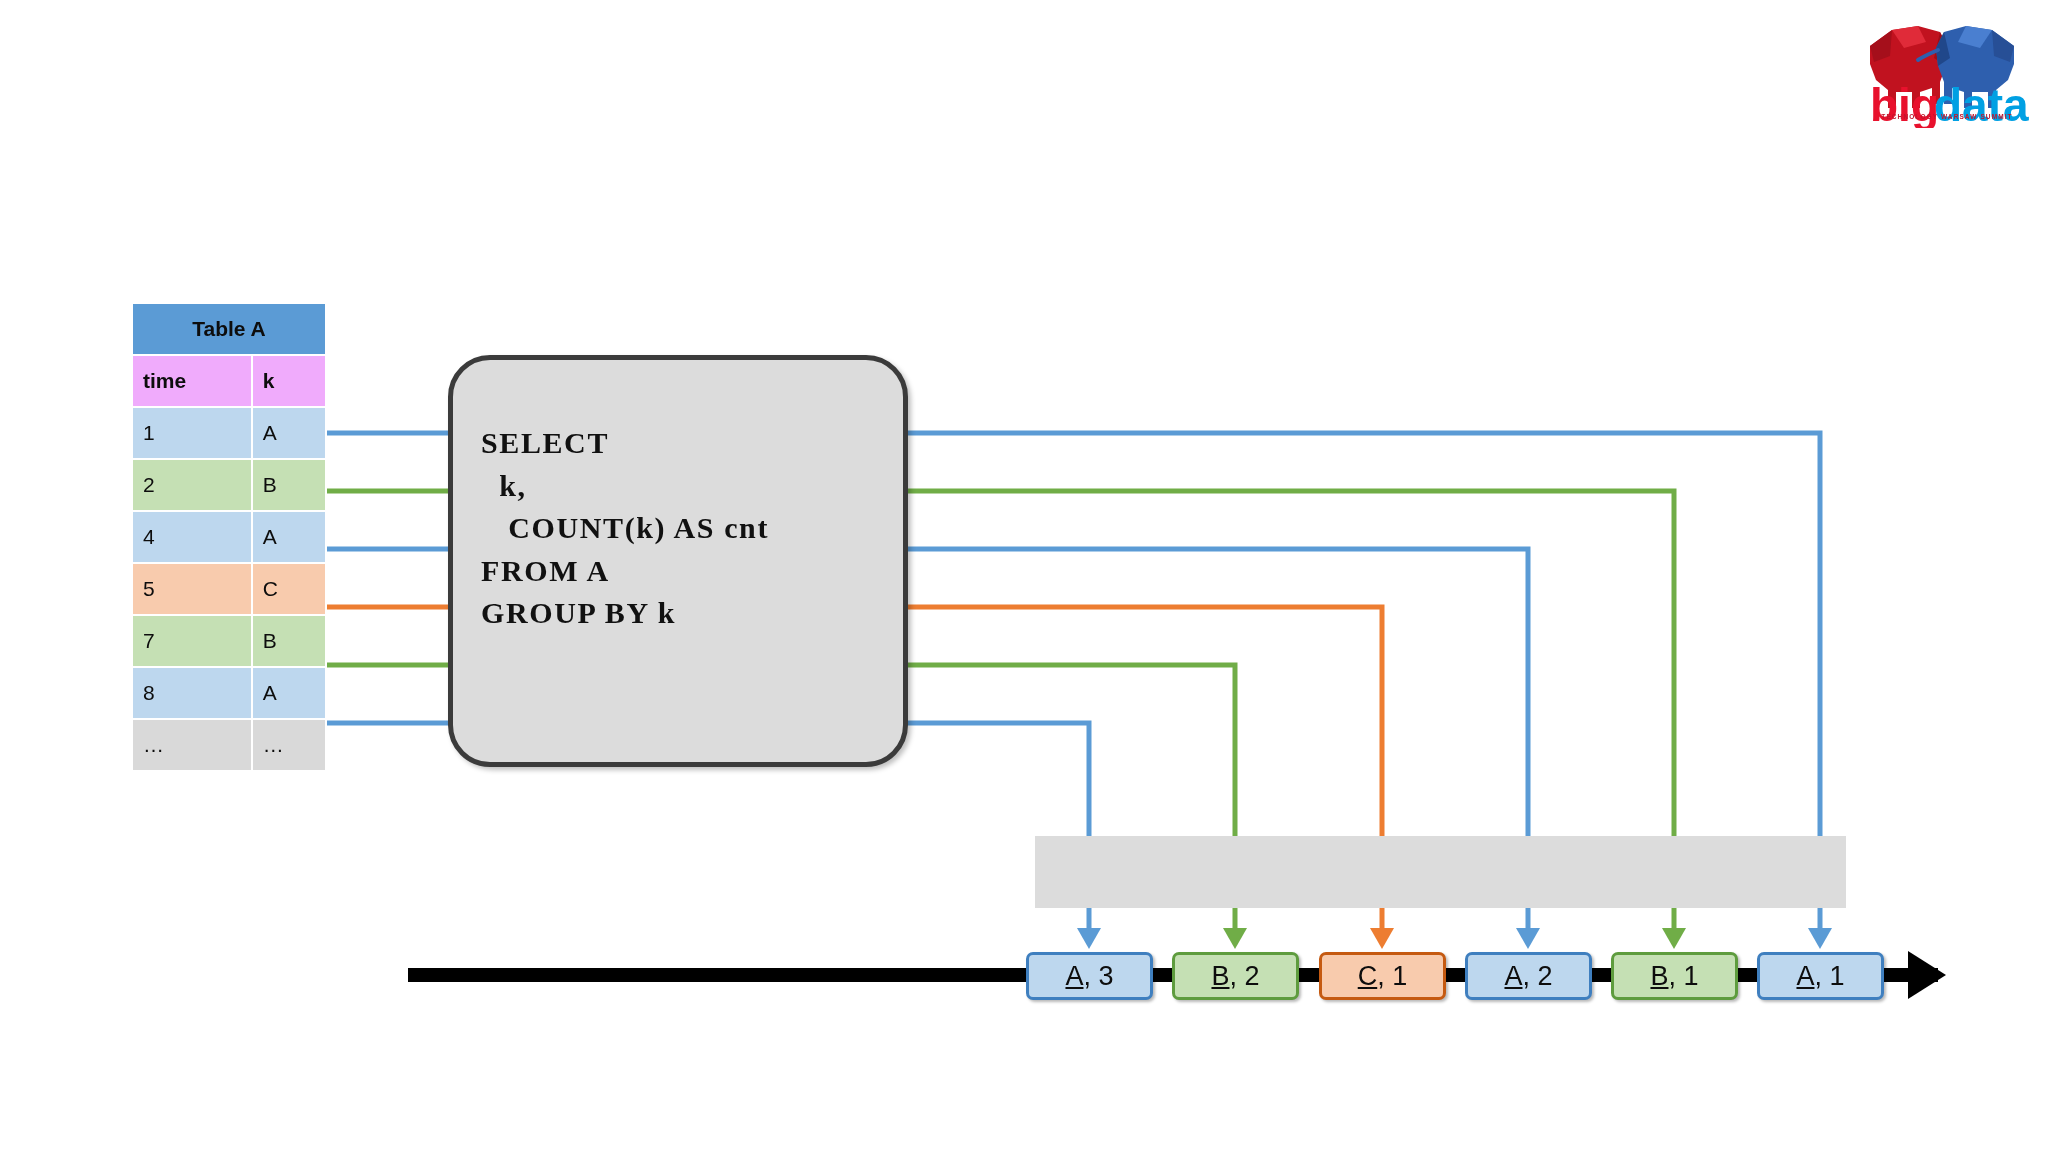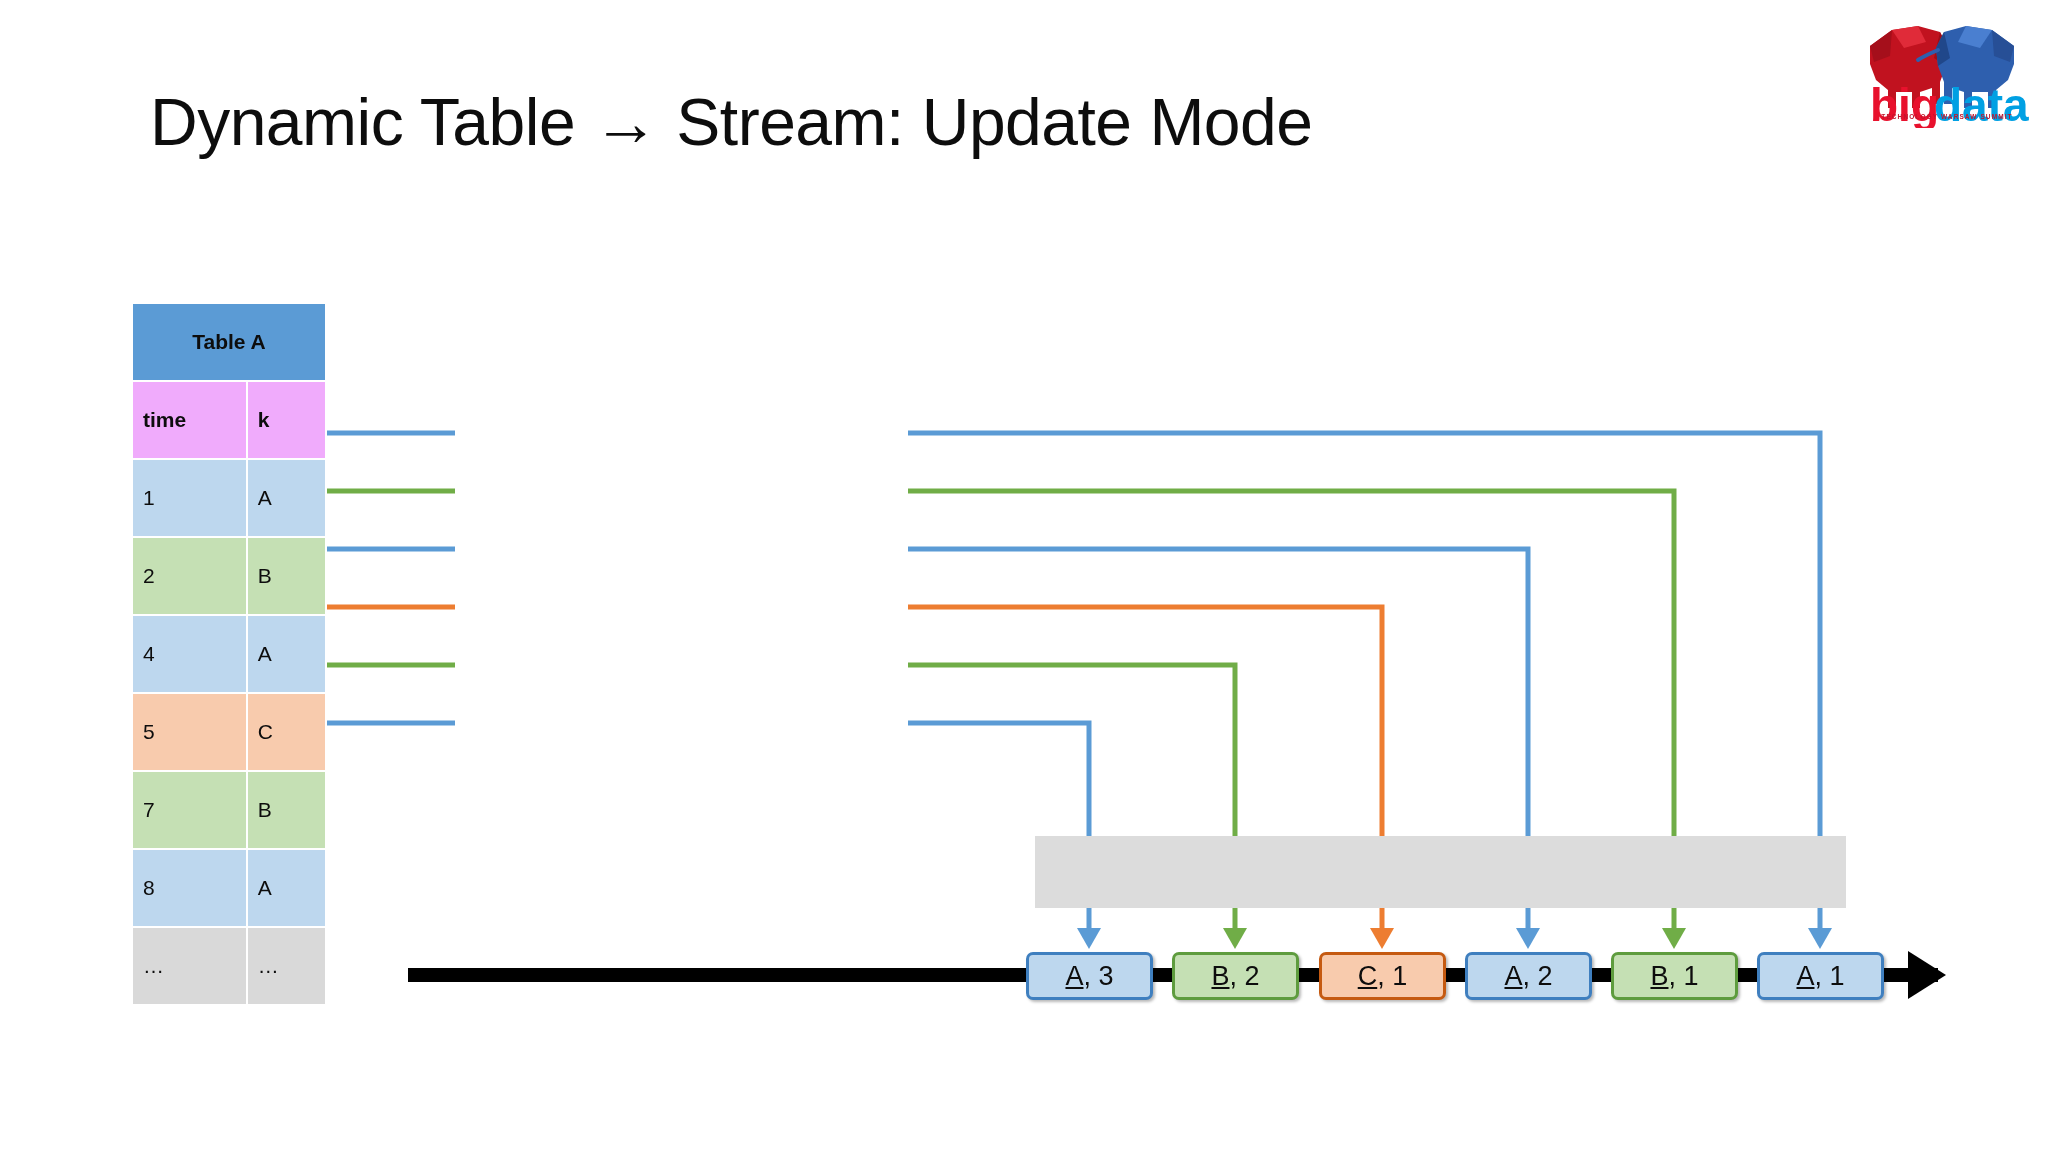--- a/index.html
+++ b/index.html
@@ -52,21 +52,21 @@
   
   #table-a {
     position: absolute;
     left: 131px;
     top: 302px;
     width: 196px;
     border-collapse: separate;
     border-spacing: 2px;
   }
   #table-a td {
-    padding: 17px;
+    padding: 4px;
     height: 42px;
     font-size: 21px;
     color: #0d0d0d;
     vertical-align: middle;
   }
   .ta-title {
     background: #5b9bd5;
     color: #ffffff;
     font-weight: bold;
     text-align: center;
@@ -224,21 +224,20 @@
       <path d="M144 22 L118 18 L110 34 L132 40 Z" fill="#4a7fd0"></path>
       <path d="M96 24 L88 40 L90 58 L102 50 Z" fill="#20478a"></path>
       <path d="M166 38 L144 22 L146 48 L162 54 Z" fill="#274f96"></path>
       <path d="M90 42 q-14 6 -20 10" stroke="#2e5fae" stroke-width="4" fill="none" stroke-linecap="round"></path>
     </g>
     <text x="22" y="113" font-family="Liberation Sans, sans-serif" font-size="46" font-weight="bold" fill="#e8112d">big</text>
     <text x="86" y="113" font-family="Liberation Sans, sans-serif" font-size="46" font-weight="bold" fill="#00a0e3">data</text>
   </svg>
   <div id="logo-tagline">TECHNOLOGY WARSAW SUMMIT</div>
 
-  <div id="title">Dynamic Table → Stream: Update Mode</div>
 
   <table id="table-a">
     <tbody>
       <tr>
         <td class="ta-title" colspan="2">Table A</td>
       </tr>
       <tr>
         <td class="ta-head">time</td>
         <td class="ta-head">k</td>
       </tr>
@@ -302,20 +301,27 @@
     <g>
       <path d="M1077 928 L1101 928 L1089 949 Z" fill="#5b9bd5"></path>
       <path d="M1223 928 L1247 928 L1235 949 Z" fill="#70ad47"></path>
       <path d="M1370 928 L1394 928 L1382 949 Z" fill="#ed7d31"></path>
       <path d="M1516 928 L1540 928 L1528 949 Z" fill="#5b9bd5"></path>
       <path d="M1662 928 L1686 928 L1674 949 Z" fill="#70ad47"></path>
       <path d="M1808 928 L1832 928 L1820 949 Z" fill="#5b9bd5"></path>
     </g>
   </svg>
 
+  <div id="sql-box">
+    <div id="sql-text">SELECT
+  k,
+   COUNT(k) AS cnt
+FROM A
+GROUP BY k</div>
+  </div>
 
   <div id="update-band"></div>
 
   <div id="timeline"></div>
   <div id="timeline-arrow"></div>
 
   <div class="stream-box sb-blue" style="left:1026px;">
     <u>A</u>
       <span>,&nbsp;</span>
       <span>3</span>

